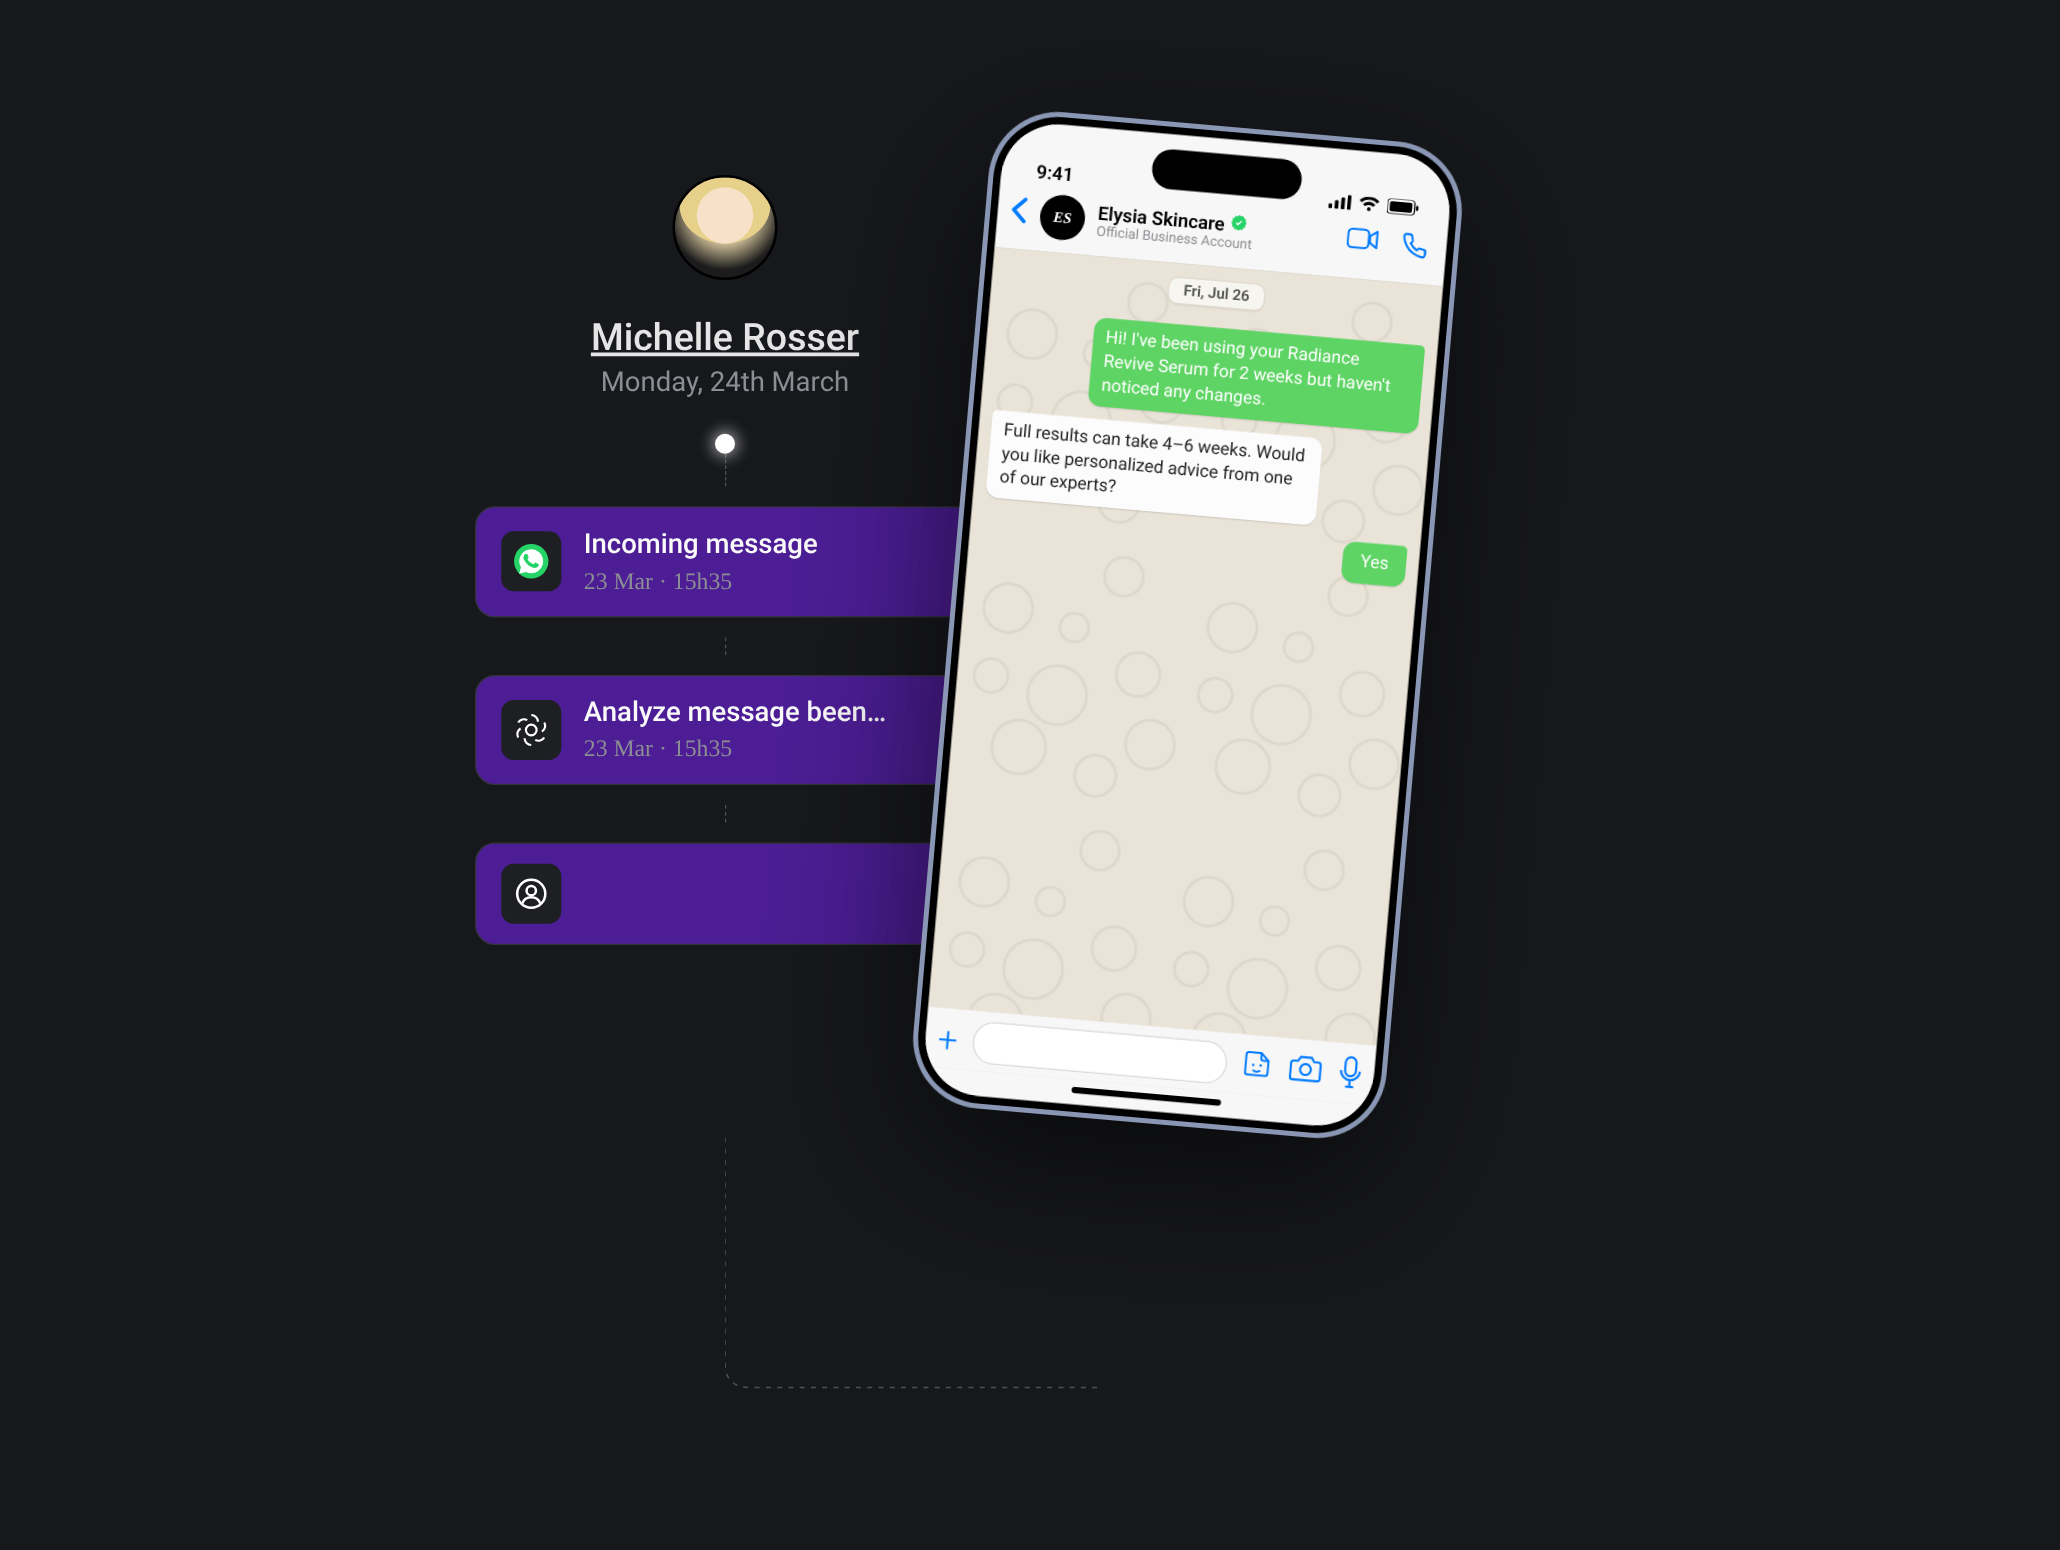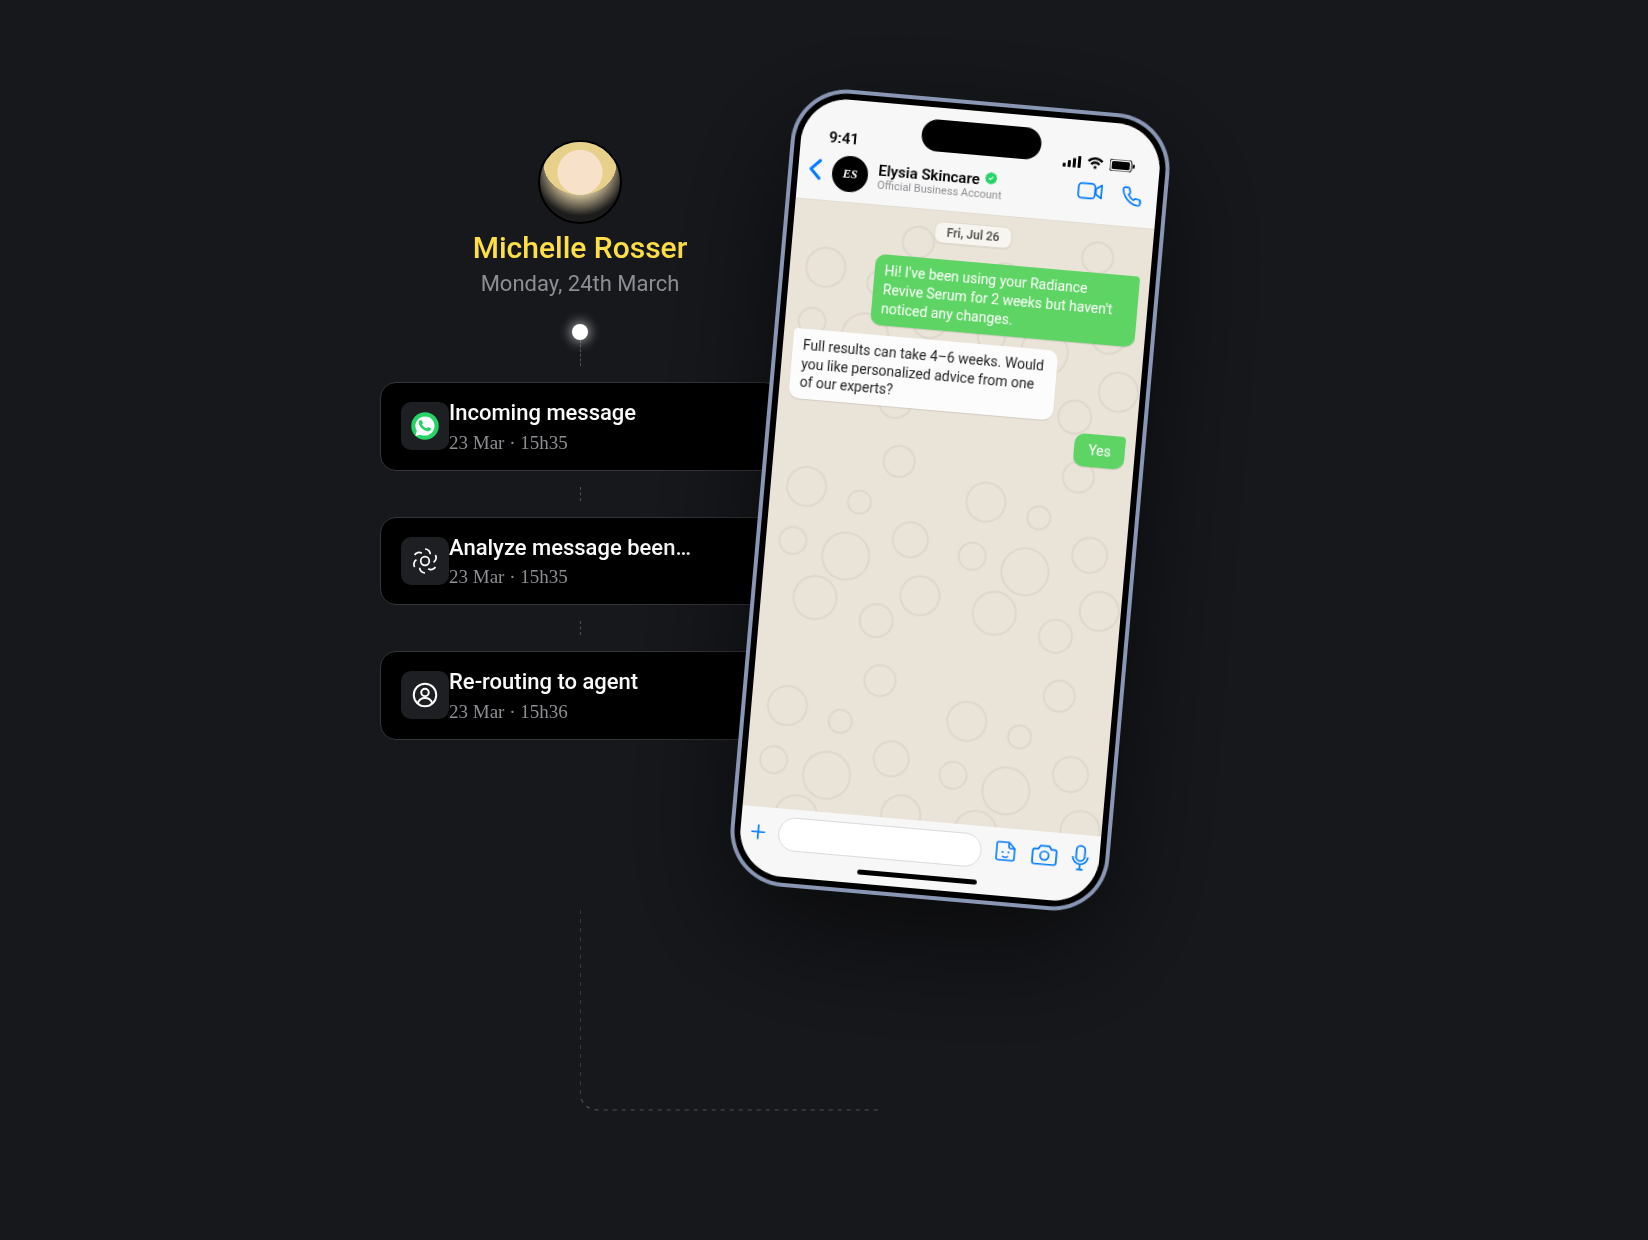--- a/index.html
+++ b/index.html
@@ -33,24 +33,25 @@
   }
   .avatar::before{
     content:"";
     position:absolute;
     inset:0;
     background:
       radial-gradient(circle at 50% 38%, #f7e2c9 0 22px, transparent 23px),
       radial-gradient(ellipse 60px 50px at 50% 28%, #e6d08a 0 60%, transparent 61%);
   }
   .person-name {
-    margin-top: 6px;
-    color: #fde047;
+    margin-top: 29px;
+    color: #e5e5e5;
     font-size: 30px;
     font-weight: 500;
+    text-decoration: underline;
   }
   .person-date {
     margin-top: 6px;
     color: #8c8e94;
     font-size: 22px;
   }
   .dot {
     width: 16px;
     height: 16px;
     background: #fff;
@@ -59,26 +60,27 @@
     box-shadow: 0 0 12px 2px rgba(255,255,255,.6);
     position: relative;
   }
   .vline {
     width: 0;
     flex-shrink: 0;
     border-left: 1px dashed #4e5055;
   }
   .cards { width: 100%; }
   .card {
-    background: #000000;
+    background: #4c1d95;
     border: 1px solid #33353a;
     border-radius: 16px;
     padding: 16px 20px;
     display: flex;
     align-items: center;
+    gap: 18px;
     margin: 16px 0;
     overflow: hidden;
     white-space: nowrap;
   }
   .card-icon {
     width: 48px;
     height: 48px;
     flex-shrink: 0;
     border-radius: 10px;
     background: #1e1f22;
@@ -318,24 +320,20 @@
         <div class="vline" style="height:14px;"></div>
       </div>
 
     <div class="card">
       <div class="card-icon">
         <svg width="30" height="30" viewBox="0 0 24 24" fill="none" stroke="#fff" stroke-width="1.6">
             <circle cx="12" cy="12" r="9"></circle>
             <circle cx="12" cy="10" r="3"></circle>
             <path d="M6.2 18.3c.9-2.4 3.1-4 5.8-4s4.9 1.6 5.8 4"></path>
           </svg>
-      </div>
-      <div>
-        <div class="card-title">Re-routing to agent</div>
-        <div class="card-sub">23 Mar · 15h36</div>
       </div>
     </div>
   </div>
 
   <svg class="connector-path">
     <path d="M 0 0 V 180 Q 0 200 20 200 H 300" fill="none" stroke="#4e5055" stroke-width="1.2" stroke-dasharray="4 5"></path>
   </svg>
 </div>
 
 <div class="phone-wrap">

